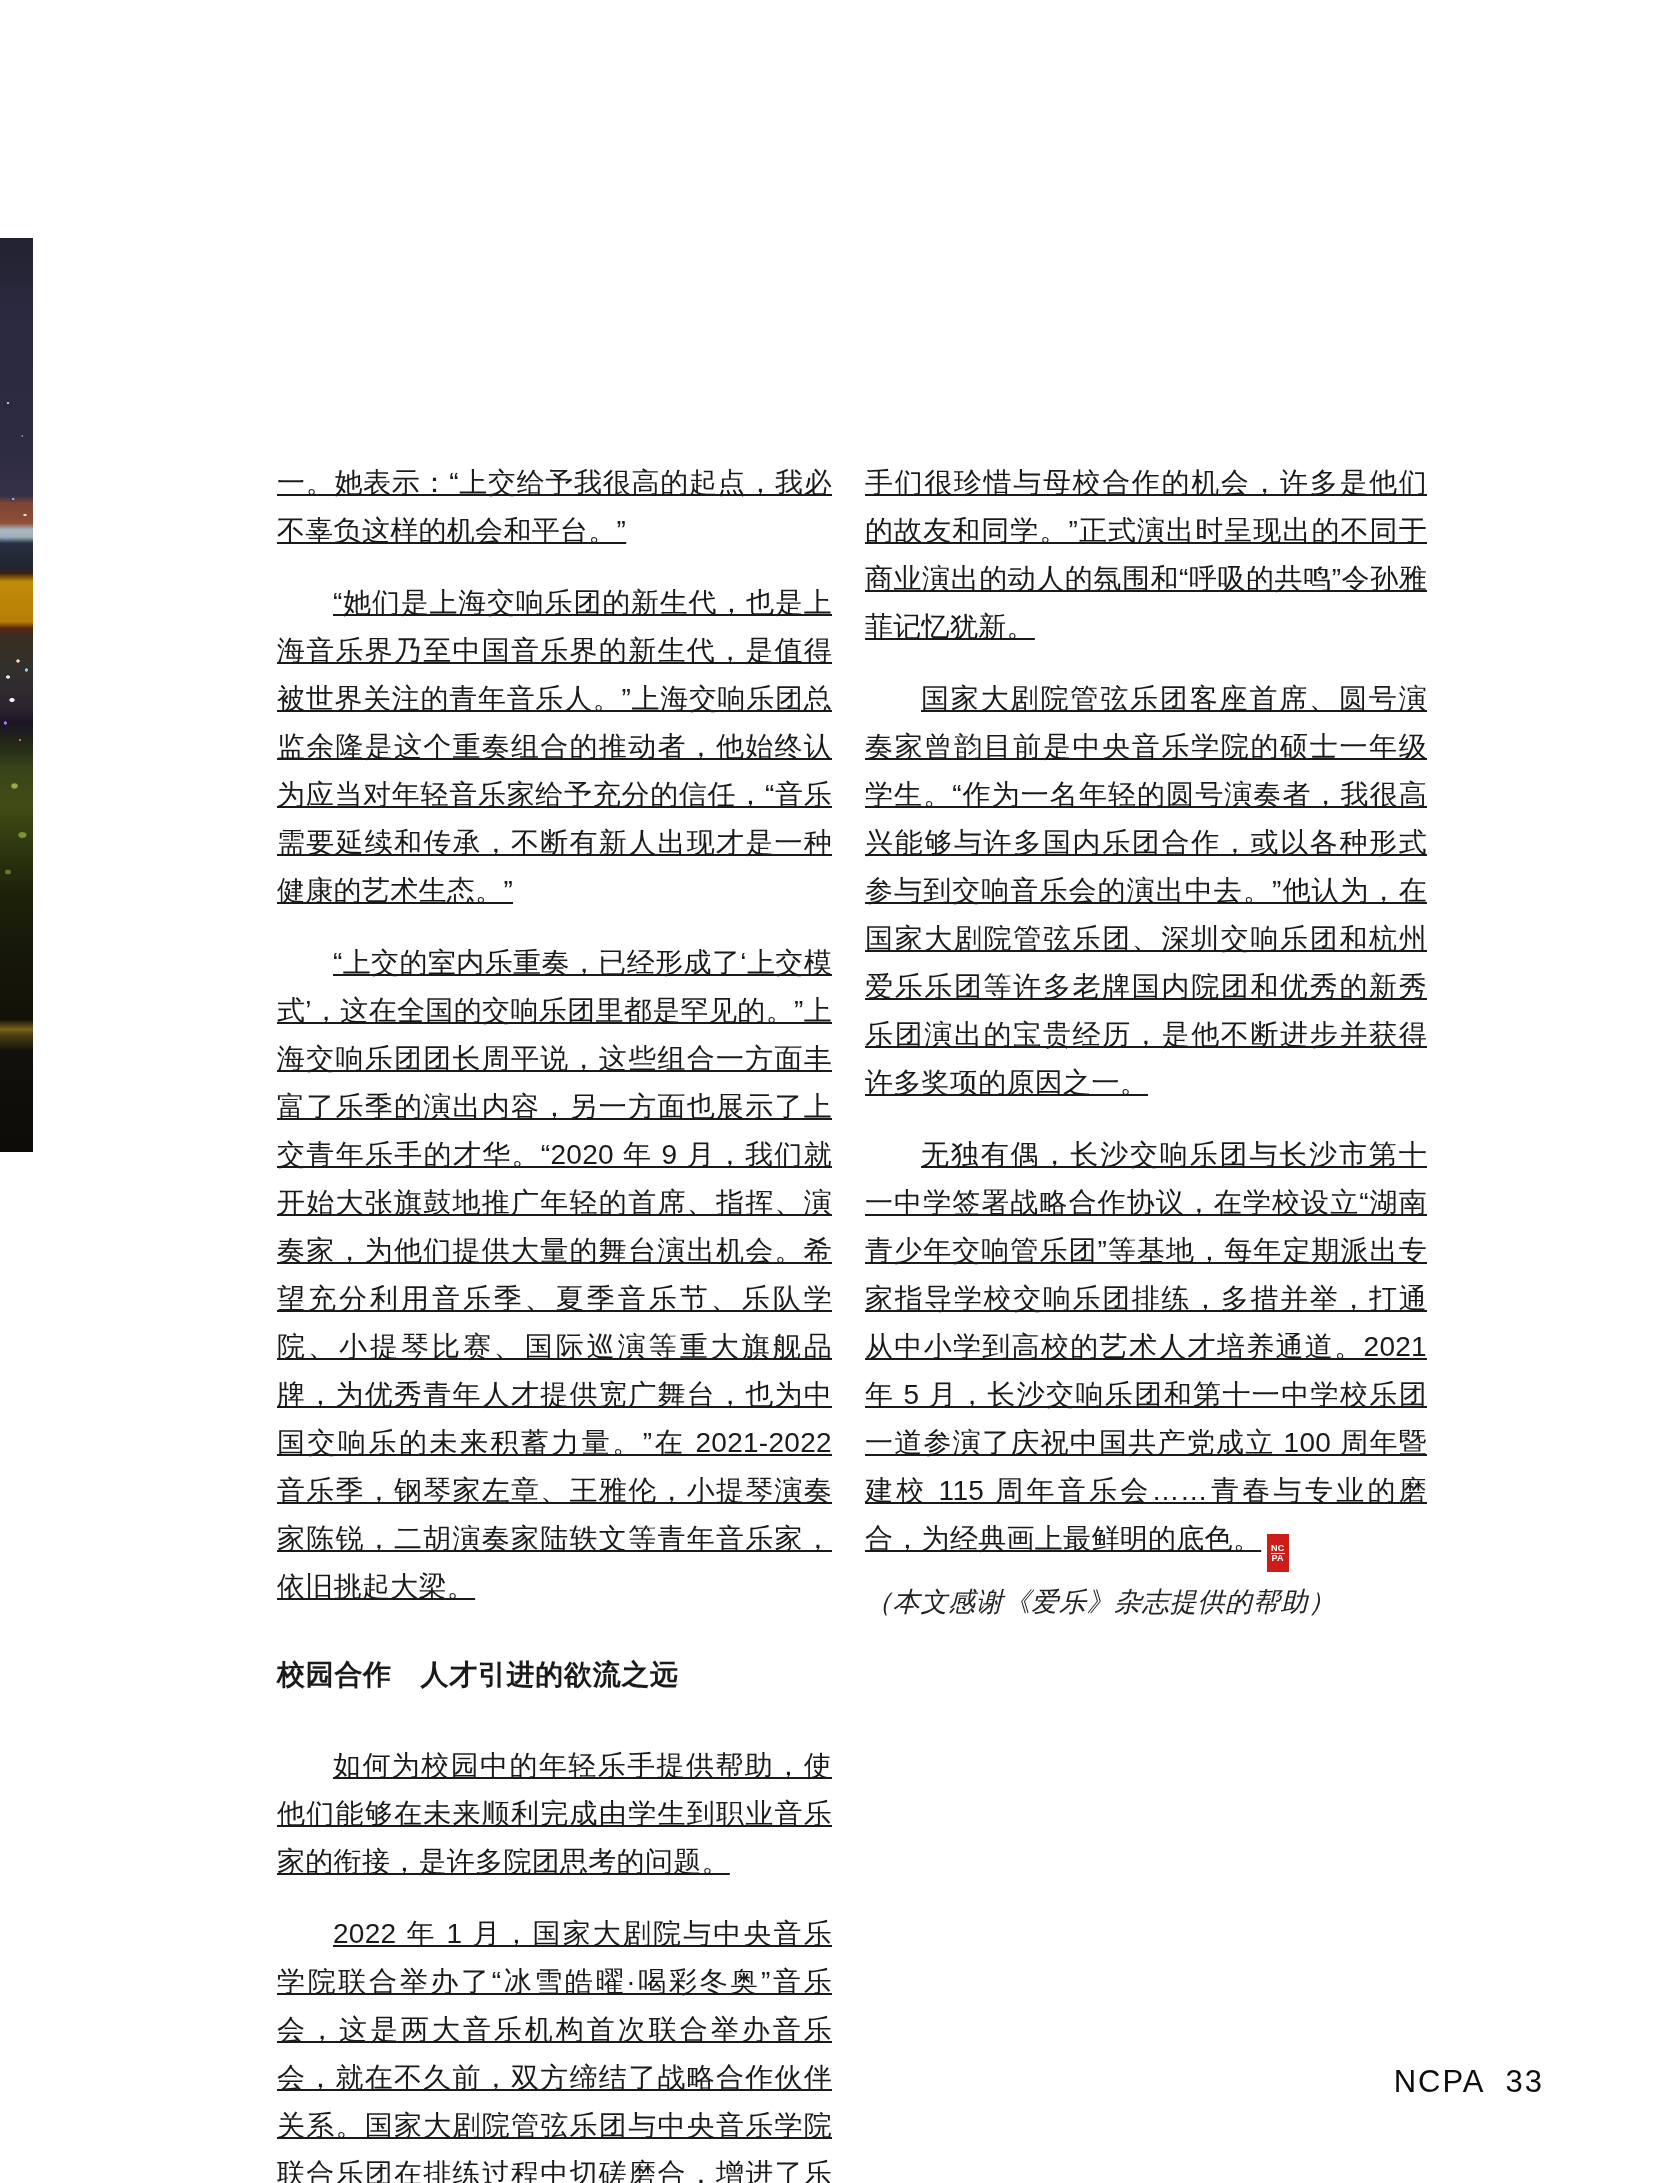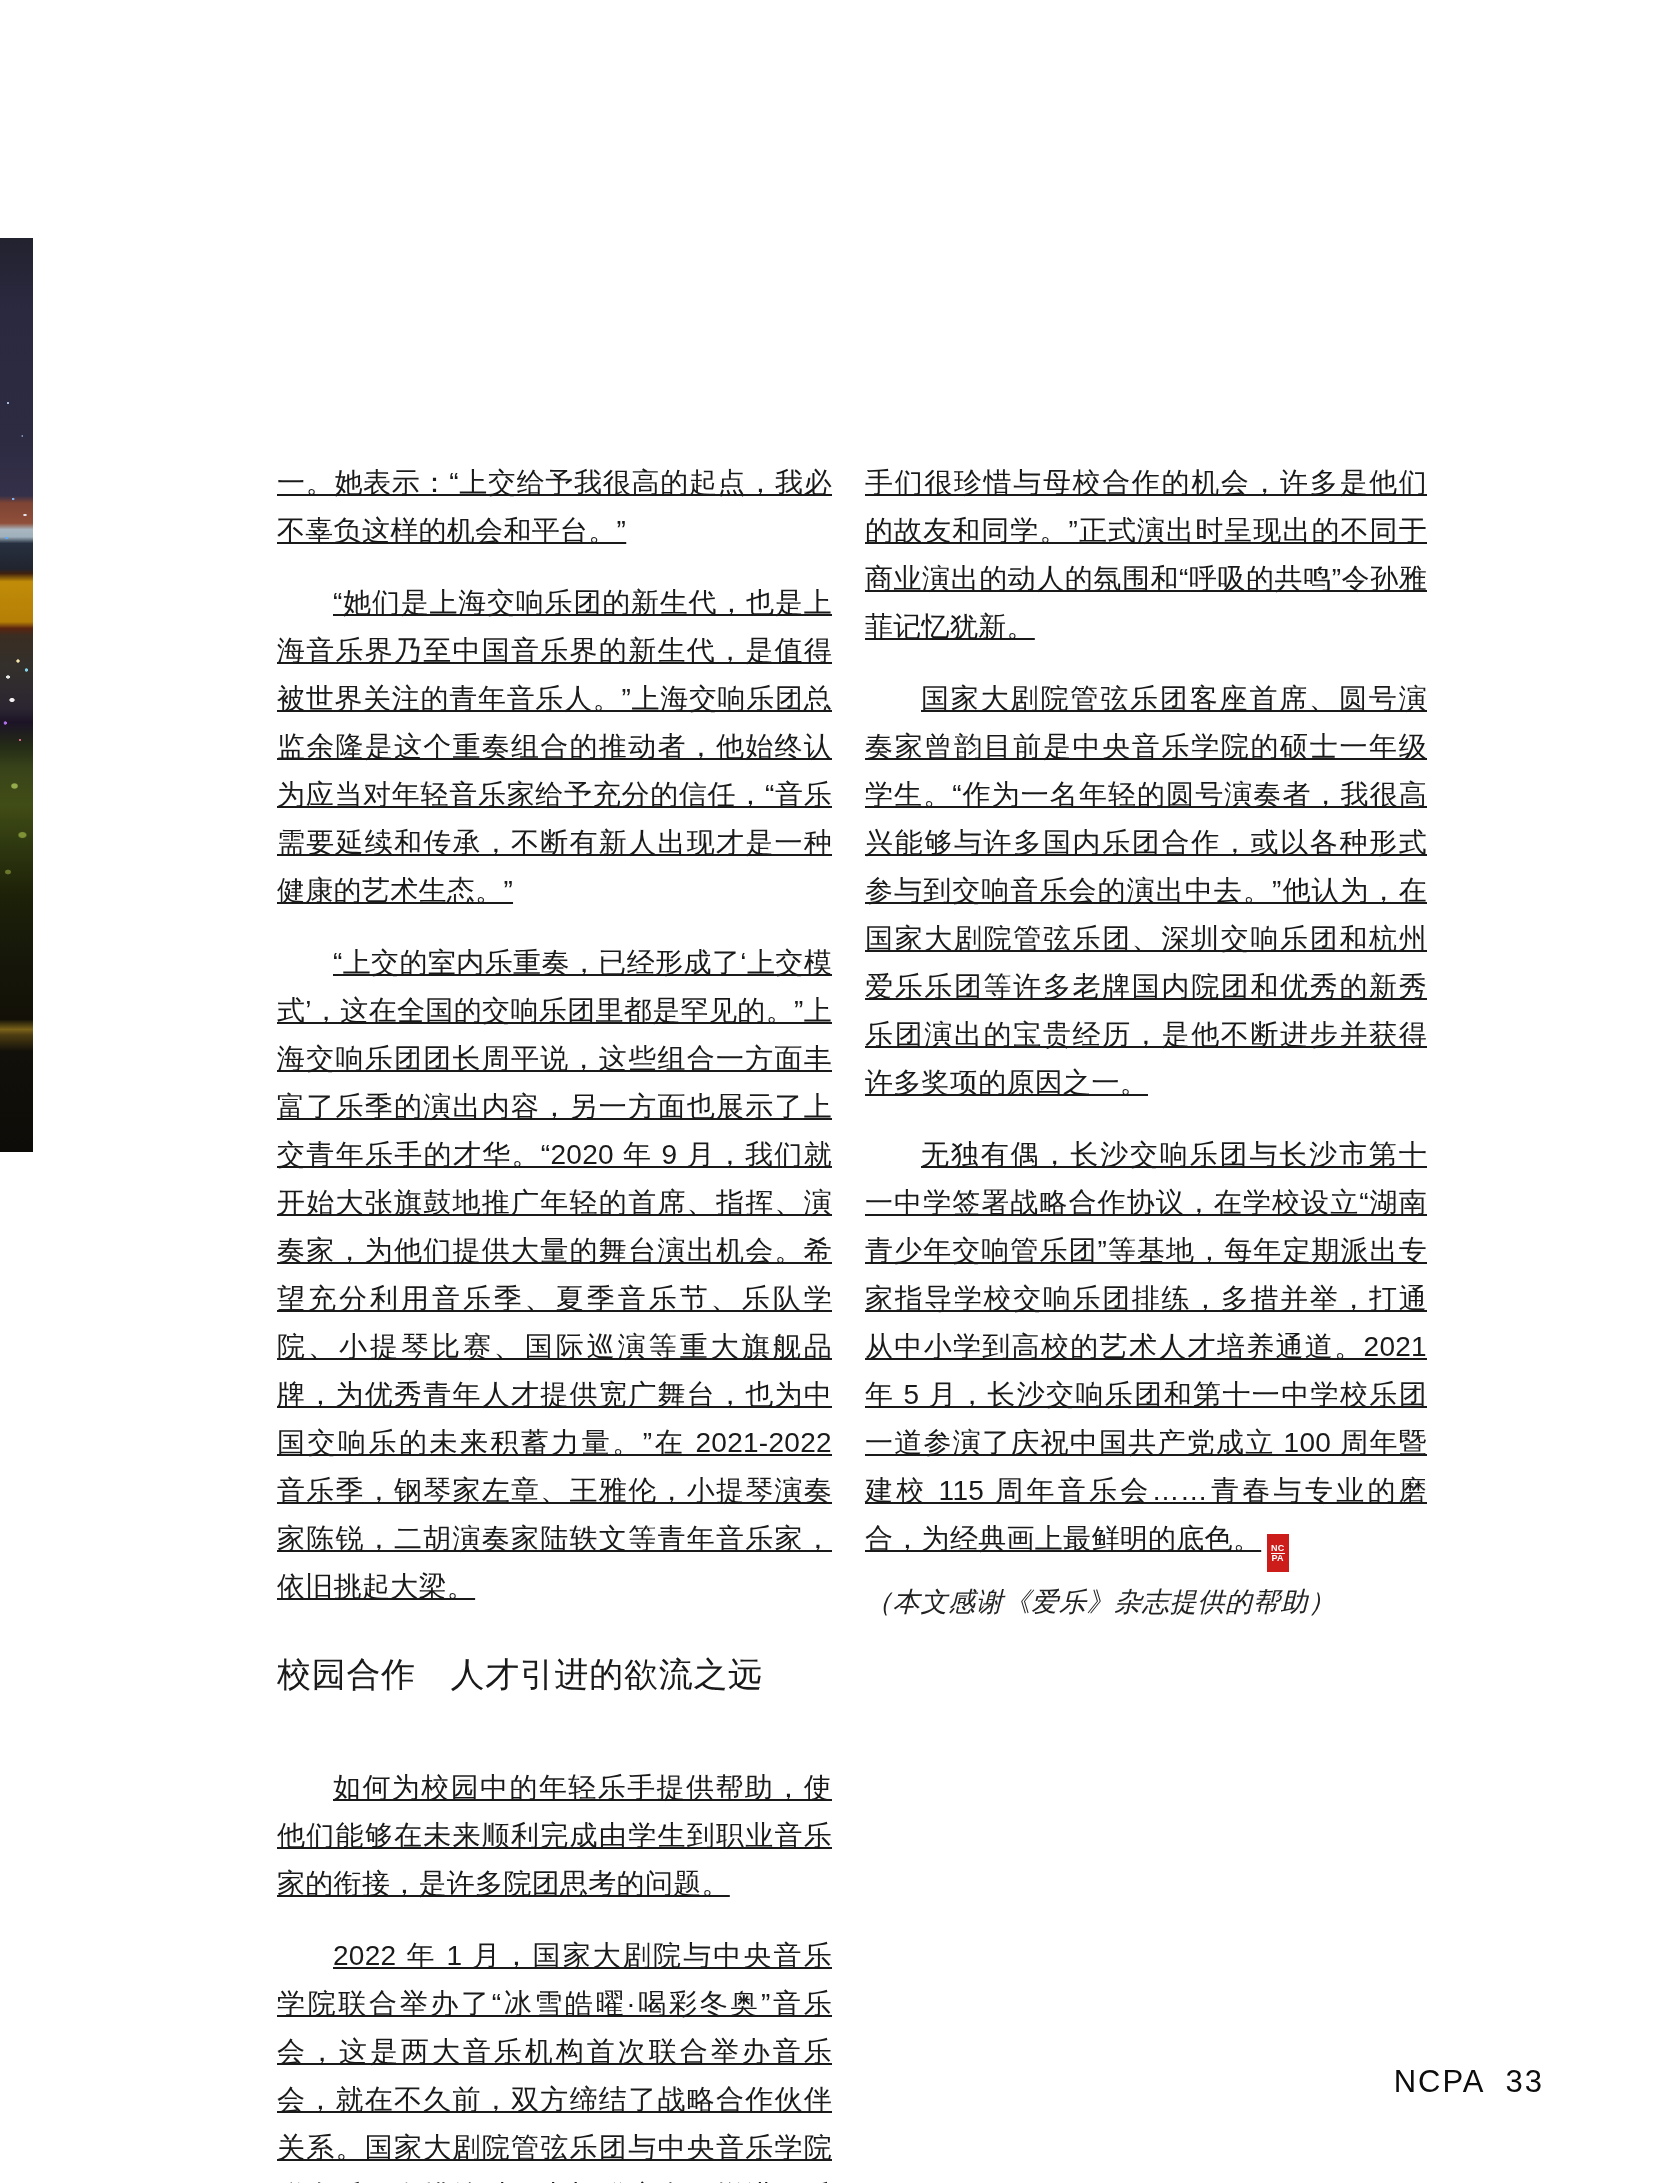--- a/index.html
+++ b/index.html
@@ -80,24 +80,24 @@
     font-size: 28px;
     line-height: 48px;
     letter-spacing: 0.3px;
   }
   .column-left  { left: 277px;  width: 555px; }
   .column-right { left: 865px; width: 562px; }
   .para { text-indent: 0; text-decoration: underline; }
   .para.indent { text-indent: 2em; margin-top: 24px; }
 
   .section-heading {
-    font-size: 34px;
-    font-weight: normal;
+    font-size: 28px;
+    font-weight: bold;
     line-height: 51px;
-    margin: 38px 0 64px 0;
+    margin: 38px 0 42px 0;
     text-align: left;
     text-indent: 0;
     letter-spacing: 0.7px;
   }
 
   .seal {
     display: inline-flex;
     flex-direction: column;
     align-items: center;
     justify-content: center;

